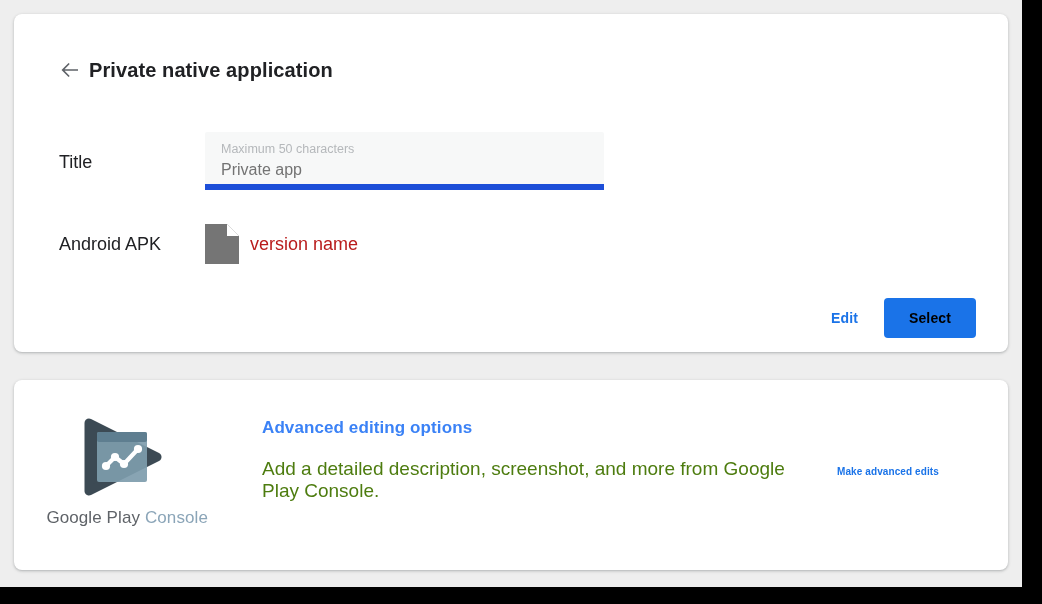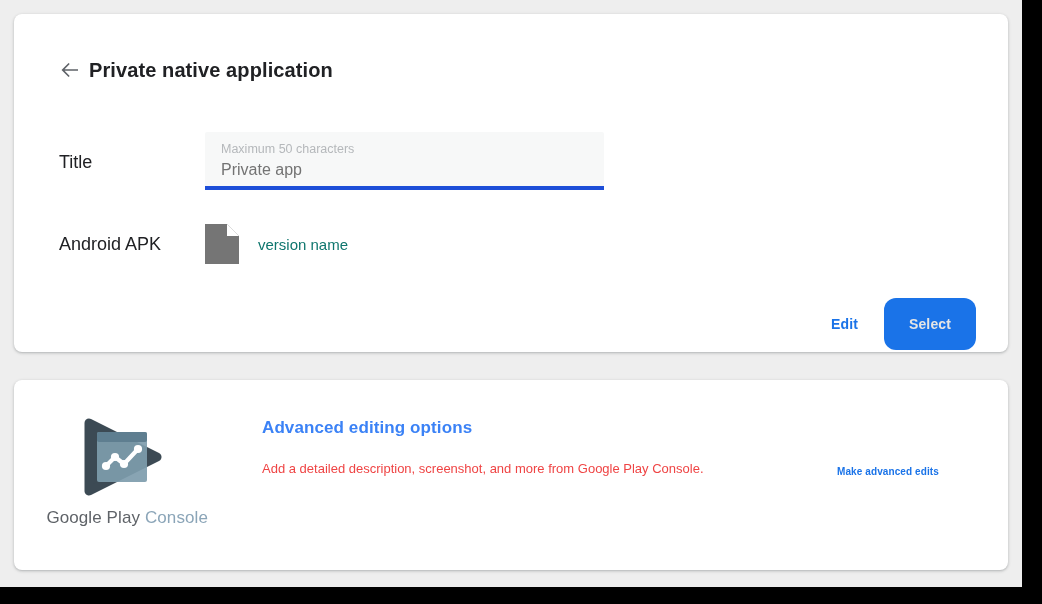--- a/index.html
+++ b/index.html
@@ -98,21 +98,21 @@
   #label-title { left: 45px; top: 138px; }
   #label-apk   { left: 45px; top: 220px; }
 
   .text-field {
     position: absolute;
     left: 191px;
     top: 118px;
     width: 399px;
     height: 58px;
     background: #f7f8f8;
-    border-bottom: 4px solid #1d4ed8;
+    border-bottom: 6px solid #1d4ed8;
     border-radius: 2px 2px 0 0;
     box-sizing: border-box;
     padding: 9px 16px 12px 16px;
     cursor: text;
   }
   .field-hint {
     font-size: 12.5px;
     color: #b5b8bb;
     line-height: 17px;
     white-space: nowrap;
@@ -131,23 +131,23 @@
     top: 210px;
     display: flex;
     align-items: center;
   }
   .file-icon {
     width: 34px;
     height: 40px;
     display: block;
   }
   .apk-version {
-    margin-left: 19px;
-    font-size: 15px;
-    color: #0f766e;
+    margin-left: 11px;
+    font-size: 18px;
+    color: #b91c1c;
     white-space: nowrap;
   }
 
   
   .actions {
     position: absolute;
     right: 32px;
     top: 284px;
     display: flex;
     align-items: center;
@@ -160,26 +160,26 @@
     background: none;
     border: 0;
     padding: 8px 10px;
     cursor: pointer;
     font-family: inherit;
     letter-spacing: 0.15px;
   }
   .filled-button {
     font-size: 14px;
     font-weight: bold;
-    color: #e5e5e5;
+    color: #000000;
     background: #1a73e8;
     border: 0;
-    border-radius: 12px;
+    border-radius: 4px;
     width: 92px;
-    height: 52px;
+    height: 40px;
     cursor: pointer;
     font-family: inherit;
     letter-spacing: 0.15px;
   }
 
   
   .logo-block {
     position: absolute;
     left: 38px;
     top: 418px;
@@ -210,22 +210,22 @@
   .adv-title {
     font-size: 17px;
     font-weight: bold;
     color: #3b82f6;
     cursor: pointer;
     display: inline-block;
     letter-spacing: 0.1px;
   }
   .adv-desc {
     margin-top: 20px;
-    font-size: 13px;
-    color: #ef4444;
+    font-size: 19px;
+    color: #4d7c0f;
     line-height: 22px;
   }
   .adv-link {
     position: absolute;
     left: 837px;
     top: 466px;
     font-size: 10px;
     font-weight: bold;
     color: #1a73e8;
     cursor: pointer;

